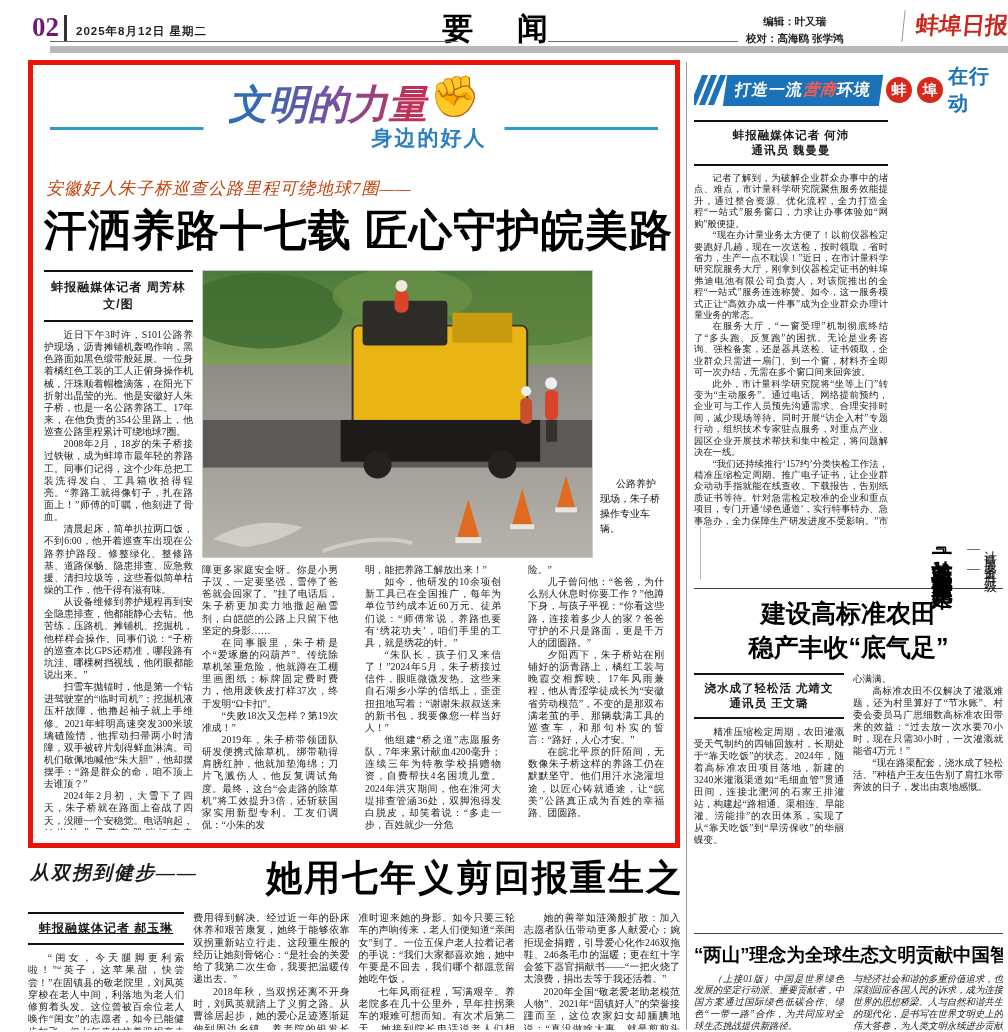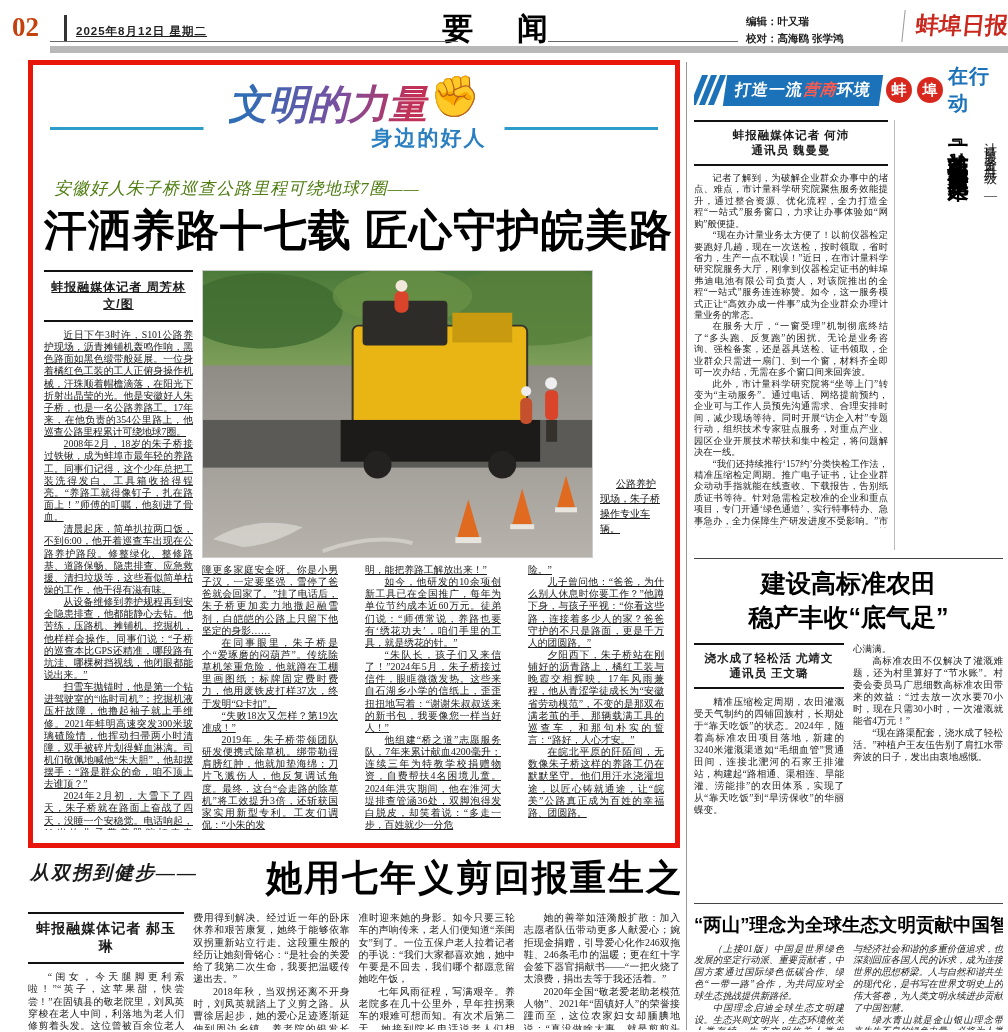--- a/index.html
+++ b/index.html
@@ -1,48 +1,48 @@
 <!DOCTYPE html>
 <html><head>
 <meta charset="utf-8">
 <style>
   html,body{margin:0;padding:0;background:#e9e9e9;}
   #page{position:relative;width:1008px;height:1032px;background:#fff;overflow:hidden;
         font-family:"Liberation Serif","DejaVu Serif",serif;color:#1a1a1a;}
   
-  .pagenum{position:absolute;left:12px;top:12px;font:900 27px "Liberation Serif",serif;color:#c2410c;}
+  .pagenum{position:absolute;left:32px;top:12px;font:900 27px "Liberation Serif",serif;color:#701a75;}
   .pagenum-bar{position:absolute;left:64px;top:15px;width:3px;height:26px;background:#333;}
-  .issue-date{position:absolute;left:76px;top:24px;font:bold 11.5px "Liberation Sans",sans-serif;color:#222;letter-spacing:1px;text-decoration:underline;}
+  .issue-date{position:absolute;left:76px;top:24px;font:bold 11.5px "Liberation Sans",sans-serif;color:#222;letter-spacing:1px;}
   .section-title{position:absolute;left:50%;top:8px;transform:translateX(-50%);
         font:900 31px "Liberation Serif",serif;letter-spacing:18px;color:#000;white-space:nowrap;}
   .rule-a{position:absolute;left:50px;top:41px;width:408px;height:1px;background:#666;}
   .rule-b{position:absolute;left:548px;top:41px;width:190px;height:1px;background:#666;}
-  .editors{position:absolute;left:746px;top:13px;font:bold 10.5px "Liberation Sans",sans-serif;line-height:1.6;color:#222;}
+  .editors{position:absolute;left:746px;top:13px;font:bold 10.5px "Liberation Sans",sans-serif;line-height:1.6;color:#222;text-align:center;}
   .masthead{position:absolute;left:903px;top:10px;padding-left:12px;border-left:1px solid #999;height:32px;
         font:900 23px "Liberation Serif",serif;color:#c8281e;transform:skewX(-6deg);line-height:32px;}
   .graybar{position:absolute;left:50px;top:46px;right:0;height:7px;background:#b8b8b8;}
   .vdivider{position:absolute;left:686px;top:62px;width:1px;height:968px;background:#999;}
   
   .feature{position:absolute;left:28px;top:60px;width:652px;height:788px;border:5px solid #e8150b;
         box-sizing:border-box;padding:2px 11px;overflow:hidden;background:#fff;}
   .banner{position:relative;height:100px;margin-top:4px;}
   .banner-line{position:absolute;left:6px;right:6px;top:56px;height:3px;background:#2e9cc9;}
   .banner-inner{position:absolute;left:50%;top:2px;transform:translateX(-50%);background:#fff;
         padding:0 18px;text-align:center;white-space:nowrap;}
   .banner-title{font:900 40px "Liberation Serif",serif;font-style:italic;
         background:linear-gradient(100deg,#2f6db5 10%,#7a4fa0 55%,#c13056 90%);
         -webkit-background-clip:text;background-clip:text;color:#2f6db5;-webkit-text-fill-color:transparent;}
   .fist{font-size:40px;font-style:normal;vertical-align:8px;color:#223a66;
         -webkit-text-fill-color:#223a66;margin-left:2px;}
   .banner-sub{display:block;margin-top:-8px;padding-left:150px;
         font:bold 21px "Liberation Serif",serif;color:#2a7fc0;letter-spacing:2px;}
-  .kicker{font:17px "Liberation Serif",serif;font-style:italic;color:#4d7c0f;margin:6px 0 2px 10px;letter-spacing:1px;}
+  .kicker{font:17px "Liberation Serif",serif;font-style:italic;color:#c2410c;margin:6px 0 2px 2px;letter-spacing:1px;}
   .headline{font:900 43px "Liberation Sans","DejaVu Sans",sans-serif;color:#000;
         letter-spacing:1px;margin:2px 0 10px 0;white-space:nowrap;}
-  .fbody{display:flex;gap:9px;height:560px;text-decoration:underline;}
+  .fbody{display:flex;gap:9px;height:560px;}
   .fcol{width:149px;flex:none;font-size:9.8px;line-height:1.24;text-align:justify;overflow:hidden;}
   .byline-box{border-top:2px solid #111;border-bottom:2px solid #111;padding:7px 2px;margin-bottom:7px;
         font:bold 12px "Liberation Sans",sans-serif;text-align:center;letter-spacing:1px;}
   .rwrap{flex:1;display:flex;flex-direction:column;min-width:0;}
   .photo-row{display:flex;height:288px;margin-bottom:6px;}
   .photo{flex:1;border:1px solid #ccc;min-width:0;}
   .photo svg{display:block;width:100%;height:100%;}
   .caption{width:64px;flex:none;padding:206px 0 0 7px;font-size:10px;line-height:1.5;text-indent:1.6em;color:#111;}
   .cols3{display:flex;gap:27px;flex:1;overflow:hidden;}
   .cols3 .fcol{flex:1;width:auto;}
@@ -52,21 +52,21 @@
   .rightcol{position:absolute;left:694px;top:62px;width:309px;height:968px;overflow:hidden;}
   .biz-banner{display:flex;align-items:center;gap:5px;margin:6px 0 8px 0;height:44px;}
   .slashes{display:flex;gap:3px;margin-left:2px;}
   .slash{width:6px;height:30px;background:#1b72b8;transform:skewX(-22deg);}
   .biz-box{background:#1b72b8;color:#fff;transform:skewX(-8deg);padding:5px 10px;
         font:900 16px "Liberation Sans",sans-serif;letter-spacing:1px;white-space:nowrap;}
   .biz-box .hot{color:#ff5a4d;font-style:italic;}
   .brand-circle{width:26px;height:26px;border-radius:50%;background:#d8281e;color:#fff;flex:none;
         font:bold 15px "Liberation Sans",sans-serif;display:flex;align-items:center;justify-content:center;}
   .biz-suffix{font:900 20px "Liberation Sans",sans-serif;color:#1b72b8;letter-spacing:1px;}
-  .biz-row{display:flex;}
+  .biz-row{display:flex;flex-direction:column;}
   .biz-text{width:194px;flex:none;font-size:9.3px;line-height:1.23;text-align:justify;overflow:hidden;height:408px;}
   .biz-text .byline-box{font-size:11.5px;padding:6px 2px;}
   .vhead{flex:1;writing-mode:vertical-rl;text-orientation:upright;padding:12px 4px 0 0;
         border-left:1px solid #bbb;margin-left:6px;height:430px;box-sizing:border-box;}
   .vkicker{font:13px "Liberation Serif",serif;letter-spacing:5px;margin-left:12px;color:#111;}
   .vtitle{font:900 21px "Liberation Serif",serif;letter-spacing:2px;color:#000;line-height:1.1;}
   .hdivider{border:none;border-top:1px solid #444;margin:8px 0;}
   .farm-title{font:900 25px "Liberation Sans",sans-serif;text-align:center;line-height:1.35;color:#000;margin:2px 0 8px 0;}
   .twocol{display:flex;gap:9px;}
   .twocol .tc{flex:1;font-size:9.6px;line-height:1.26;text-align:justify;overflow:hidden;min-width:0;}
@@ -74,21 +74,21 @@
   .farm-cols .byline-box{font-size:11.5px;padding:6px 2px;}
   .ls-title{font:900 18.5px "Liberation Sans",sans-serif;text-align:center;color:#000;margin:4px 0 7px 0;white-space:nowrap;}
   .ls-cols .tc{font-style:italic;font-size:9.4px;}
   
   .haircut{position:absolute;left:28px;top:854px;width:652px;height:178px;overflow:hidden;}
   .hc-head{position:relative;height:52px;}
   .hc-kicker{position:absolute;left:2px;top:6px;font:bold 19px "Liberation Serif",serif;font-style:italic;letter-spacing:2px;}
   .hc-title{position:absolute;left:238px;top:0;font:900 36px "Liberation Serif",serif;letter-spacing:2px;white-space:nowrap;color:#000;}
   .hc-cols{display:flex;gap:9px;margin-top:6px;height:118px;overflow:hidden;}
   .hc-cols .fcol{flex:1;width:auto;font-size:9.9px;}
-  .hc-cols .byline-box{font-size:14px;padding:6px 2px;}
+  .hc-cols .byline-box{font-size:12px;padding:6px 2px;text-decoration:underline;}
 </style>
 </head>
 <body>
 
 <div id="page">
 
   <div class="pagenum">02</div>
   <div class="pagenum-bar"></div>
   <div class="issue-date">2025年8月12日  星期二</div>
   <div class="section-title">要  闻</div>

